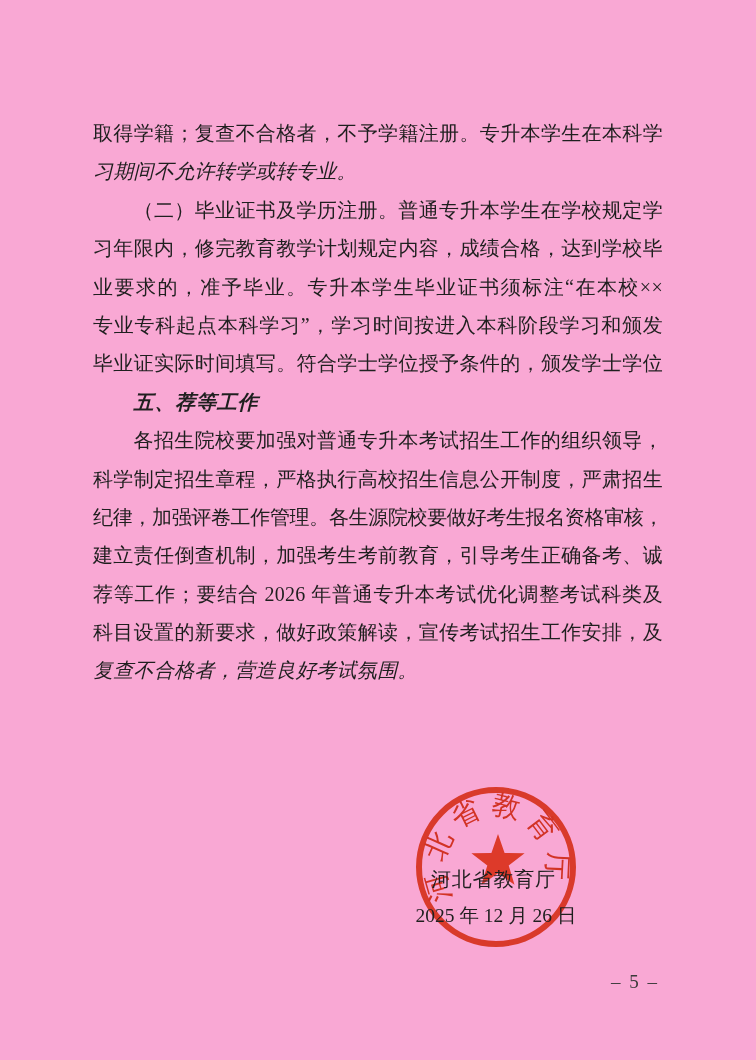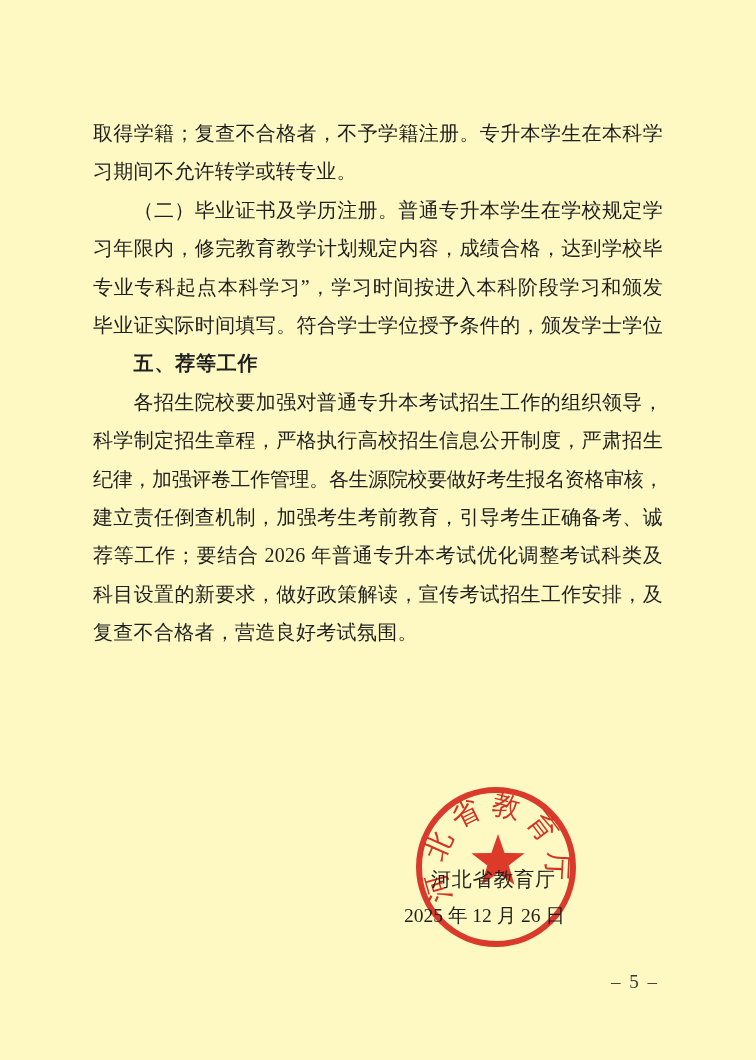--- a/index.html
+++ b/index.html
@@ -1,40 +1,40 @@
 <!DOCTYPE html>
 <html><head>
 <meta charset="utf-8">
 <style>
   html, body { margin: 0; padding: 0; background: #ffffff; }
   .page {
     position: relative;
     width: 756px;
     height: 1060px;
-    background: #fef9c3;
+    background: #f9a8d4;
     overflow: hidden;
     font-family: "Liberation Serif", serif;
   }
   .doc-body {
     position: absolute;
     left: 93px;
     top: 114px;
     width: 570px;
     font-size: 20px;
     line-height: 38.4px;
     letter-spacing: 0.3px;
     color: #1f1f1f;
   }
   .line {
     height: 38.4px;
     white-space: nowrap;
     text-align: justify;
     text-align-last: justify;
   }
-  .line.nofill { text-align-last: left; }
+  .line.nofill { text-align-last: left; font-style: italic; }
   .line.indent { padding-left: 40.6px; }
   .line.tight  { letter-spacing: -0.45px; }
   .line.heading {
     font-family: "Liberation Sans", sans-serif;
     font-weight: bold;
     letter-spacing: 0.8px;
     text-align-last: left;
   }
   .seal {
     position: absolute;
@@ -50,20 +50,21 @@
     font-size: 20px;
     letter-spacing: 0.8px;
     color: #1f1f1f;
     white-space: nowrap;
   }
   .issue-date {
     position: absolute;
     left: 404px;
     top: 902px;
     width: 184px;
+    text-align: center;
     font-size: 19.5px;
     color: #1f1f1f;
     white-space: nowrap;
   }
   .page-number {
     position: absolute;
     left: 611px;
     top: 971px;
     font-size: 19px;
     letter-spacing: 2px;
@@ -74,20 +75,21 @@
 </head>
 <body>
 
 <div class="page">
 
   <div class="doc-body">
       <div class="line">取得学籍；复查不合格者，不予学籍注册。专升本学生在本科学</div>
       <div class="line nofill">习期间不允许转学或转专业。</div>
       <div class="line indent">（二）毕业证书及学历注册。普通专升本学生在学校规定学</div>
       <div class="line">习年限内，修完教育教学计划规定内容，成绩合格，达到学校毕</div>
+      <div class="line">业要求的，准予毕业。专升本学生毕业证书须标注“在本校××</div>
       <div class="line">专业专科起点本科学习”，学习时间按进入本科阶段学习和颁发</div>
       <div class="line">毕业证实际时间填写。符合学士学位授予条件的，颁发学士学位</div>
       <div class="line nofill indent heading">五、荐等工作</div>
       <div class="line indent">各招生院校要加强对普通专升本考试招生工作的组织领导，</div>
       <div class="line">科学制定招生章程，严格执行高校招生信息公开制度，严肃招生</div>
       <div class="line tight">纪律，加强评卷工作管理。各生源院校要做好考生报名资格审核，</div>
       <div class="line">建立责任倒查机制，加强考生考前教育，引导考生正确备考、诚</div>
       <div class="line">荐等工作；要结合 2026 年普通专升本考试优化调整考试科类及</div>
       <div class="line">科目设置的新要求，做好政策解读，宣传考试招生工作安排，及</div>
       <div class="line nofill">复查不合格者，营造良好考试氛围。</div>

